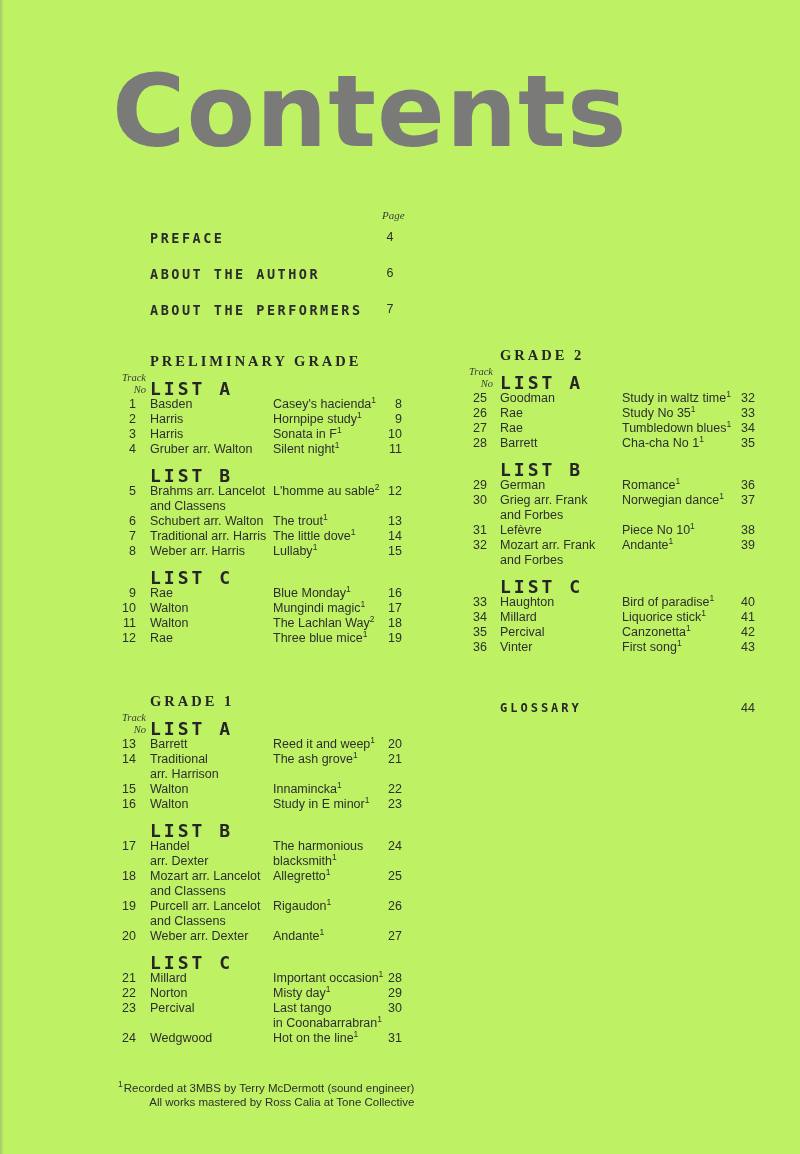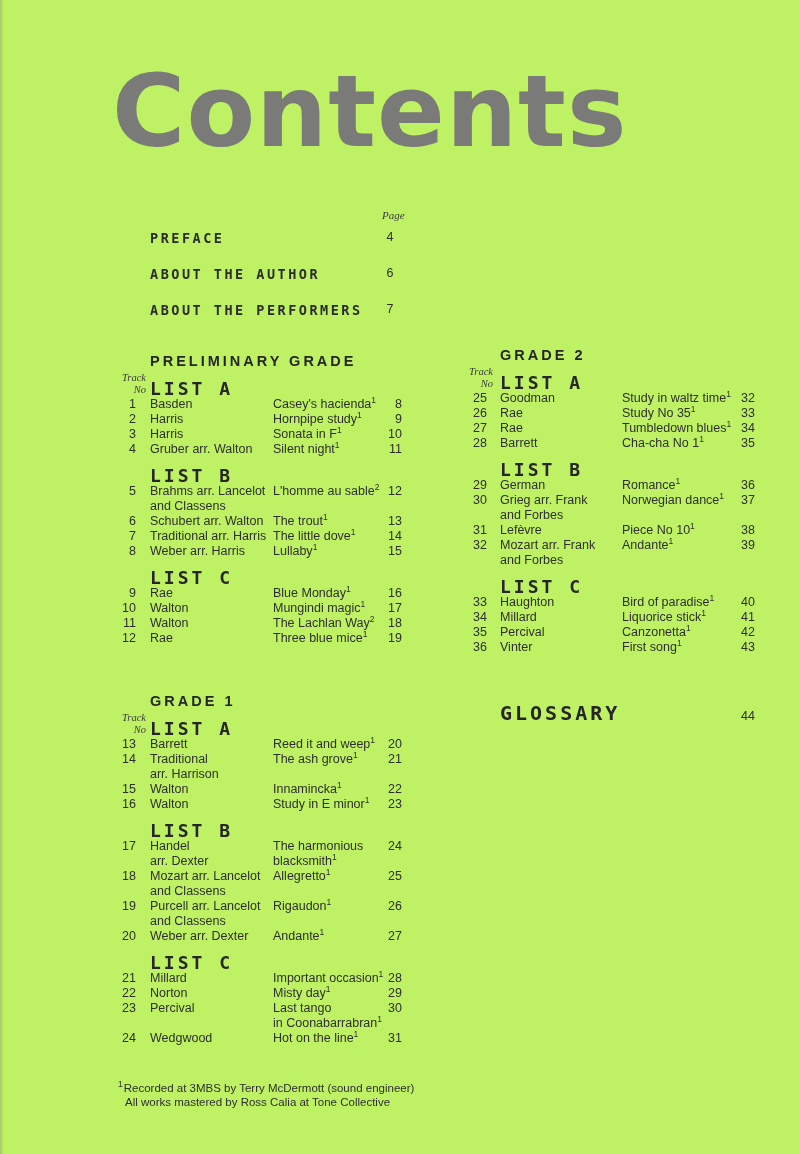--- a/index.html
+++ b/index.html
@@ -35,21 +35,21 @@
     font-family:"DejaVu Sans Mono",monospace;font-weight:700;
     font-size:13.5px;letter-spacing:2.5px;color:#2b2b2b;
   }
   .fm-page{font-size:12.5px;width:16px;text-align:center;color:#2e2e2e;}
   
   .col{position:absolute;}
   .col-left{left:118px;top:352px;width:284px;}
   .col-right{left:455px;top:346px;width:300px;}
   .grade{position:relative;margin-bottom:46px;}
   .grade-heading{
-    font-family:Liberation Sans, sans-serif;font-weight:700;
+    font-family:Liberation Serif, serif;font-weight:700;
     font-size:14.5px;letter-spacing:3px;color:#262626;
     margin:0 0 0 32px;line-height:18px;
   }
   .col-right .grade-heading{margin-left:45px;}
   .track-label{
     position:absolute;left:-8px;top:20px;width:36px;
     font-family:"Liberation Serif",serif;font-style:italic;
     font-size:10.5px;line-height:12px;color:#3a3a3a;text-align:right;
   }
   .col-right .track-label{left:0;width:38px;}
@@ -70,30 +70,30 @@
   .cell-composer div,.cell-title div{white-space:nowrap;}
   .cell-page{text-align:right;}
   sup{font-size:8.5px;line-height:0;vertical-align:super;}
   
   .glossary-row{
     display:flex;justify-content:space-between;align-items:baseline;
     margin:26px 0 0 45px;
   }
   .glossary-label{
     font-family:"DejaVu Sans Mono",monospace;font-weight:700;
-    font-size:20px;letter-spacing:3px;color:#262626;
+    font-size:12px;letter-spacing:3px;color:#262626;
   }
   .glossary-page{font-size:12.5px;}
   
   .footnotes{
     position:absolute;left:118px;top:1081px;
     font-size:11.5px;line-height:14px;color:#2e2e2e;
   }
   .footnote-line sup{margin-right:1px;}
-  .footnote-line.no-sup{margin-left:7px;}
+  .footnote-line.no-sup{margin-left:7px;text-align:right;}
 </style>
 </head>
 <body>
 
 <div class="page">
 
   <h1 class="title">Contents</h1>
 
   <div class="page-col-label">Page</div>
 

